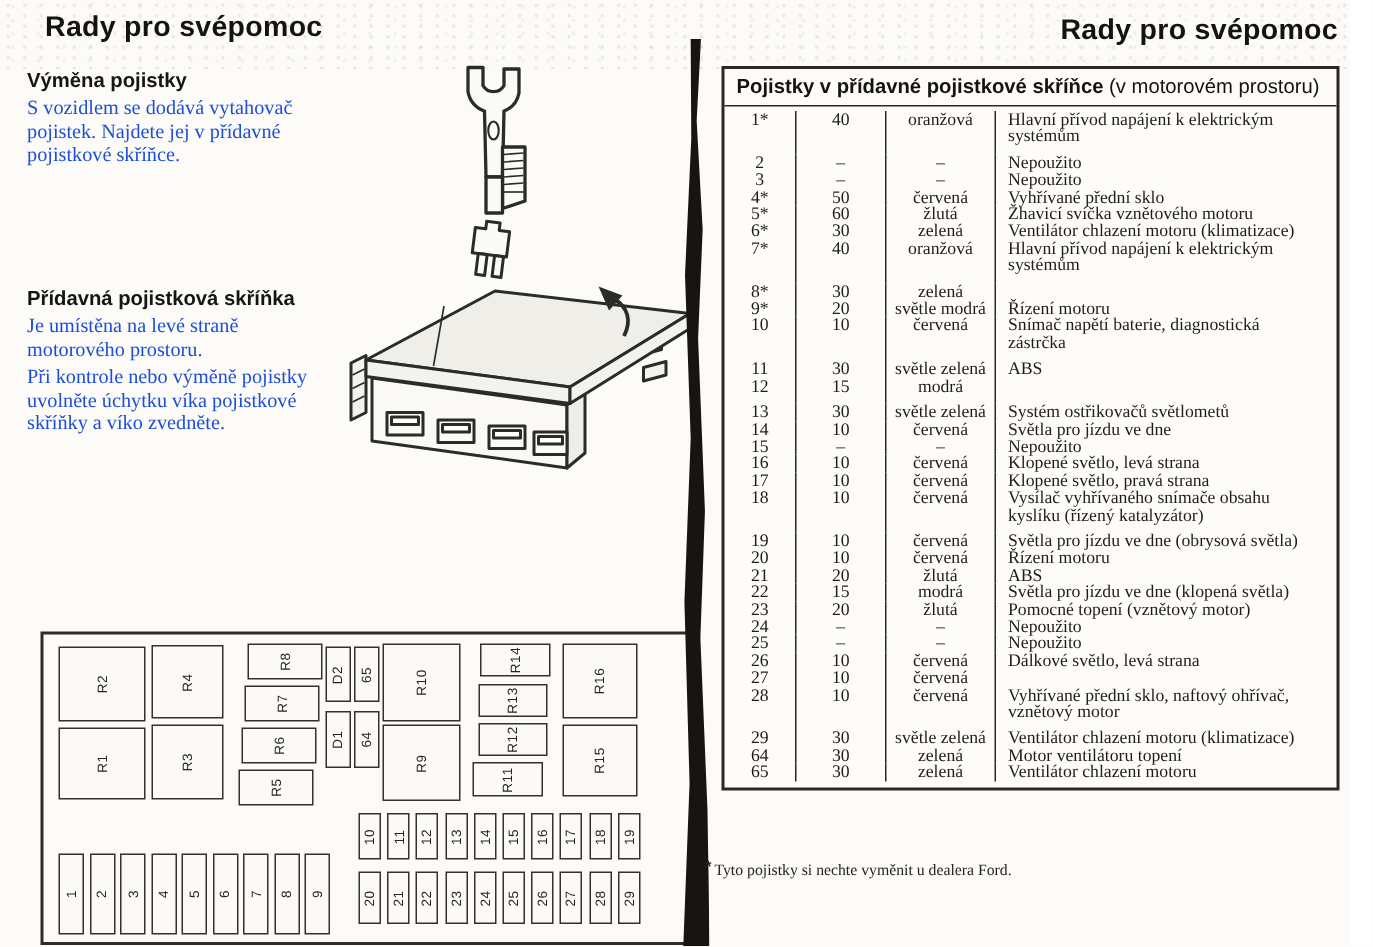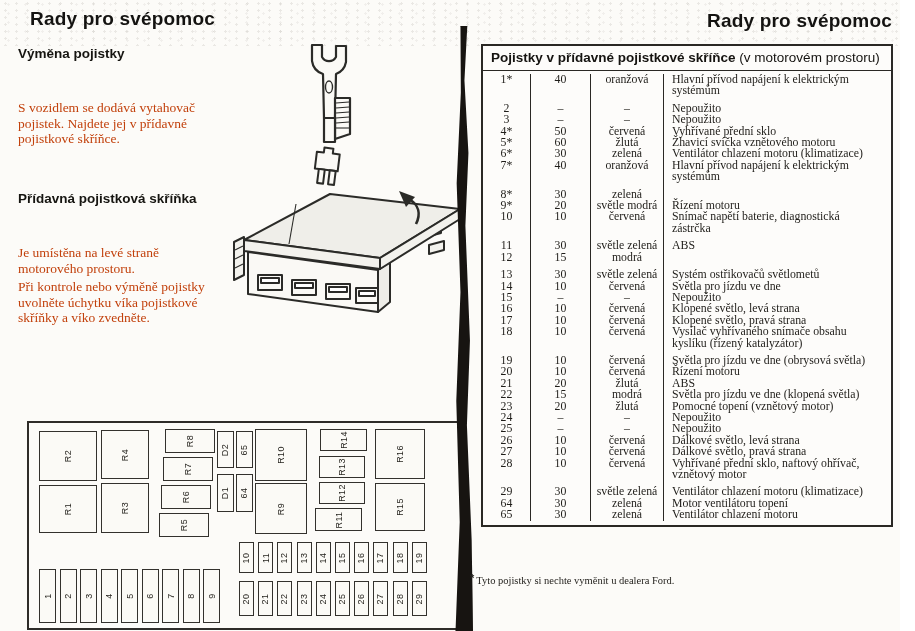--- a/index.html
+++ b/index.html
@@ -8,21 +8,21 @@
   .noise{position:absolute;left:0;top:0;width:915px;height:46px;
     background-image:radial-gradient(circle,rgba(95,90,82,.22) 1px,transparent 1.4px),
                      radial-gradient(circle,rgba(125,118,106,.16) 1px,transparent 1.2px);
     background-size:11px 7px,17px 9px;opacity:.55;pointer-events:none;}
   
   .pgtitle{position:absolute;font:bold 19px/22px "Liberation Sans",sans-serif;color:#141311;letter-spacing:.2px;}
   #ltitle{left:30px;top:8px;}
   #rtitle{left:480px;top:10px;width:412px;text-align:right;}
   
   .sechead{position:absolute;font:bold 13.5px/16px "Liberation Sans",sans-serif;color:#161511;}
-  .para{position:absolute;font:13.5px/15.5px "Liberation Serif",serif;white-space:pre-line;color:#c2410c;margin-top:36px;}
+  .para{position:absolute;font:13.5px/15.5px "Liberation Serif",serif;white-space:pre-line;color:#1d4ed8;}
   
   #spine{position:absolute;left:454px;top:26px;width:19px;height:605px;background:#171411;
     clip-path:polygon(34% 0,70% 0,55% 9%,76% 21%,60% 33%,84% 52%,68% 66%,93% 85%,100% 100%,8% 100%,30% 82%,12% 62%,34% 44%,14% 26%,36% 11%);
     box-shadow:0 0 3px 1px rgba(30,26,22,.45);}
   
   #diagram{position:absolute;left:27px;top:421px;width:434px;height:205px;
     border:2.2px solid #2e2c29;background:#fcfbf8;}
   .dbox{position:absolute;background:#fbfaf6;border:1.6px solid #33312d;
     display:flex;align-items:center;justify-content:center;box-sizing:border-box;}
   .vlab{transform:rotate(-90deg);font:9px "Liberation Sans",sans-serif;color:#26241f;
@@ -438,21 +438,20 @@
         <div class="trow">
           <div class="cc1">26</div>
           <div class="cc2">10</div>
           <div class="cc3">červená</div>
           <div class="cc4">Dálkové světlo, levá strana</div>
         </div>
         <div class="trow">
           <div class="cc1">27</div>
           <div class="cc2">10</div>
           <div class="cc3">červená</div>
-          <div class="cc4">Dálkové světlo, pravá strana</div>
         </div>
         <div class="trow padb">
           <div class="cc1">28</div>
           <div class="cc2">10</div>
           <div class="cc3">červená</div>
           <div class="cc4">Vyhřívané přední sklo, naftový ohřívač,
 vznětový motor</div>
         </div>
         <div class="trow">
           <div class="cc1">29</div>

